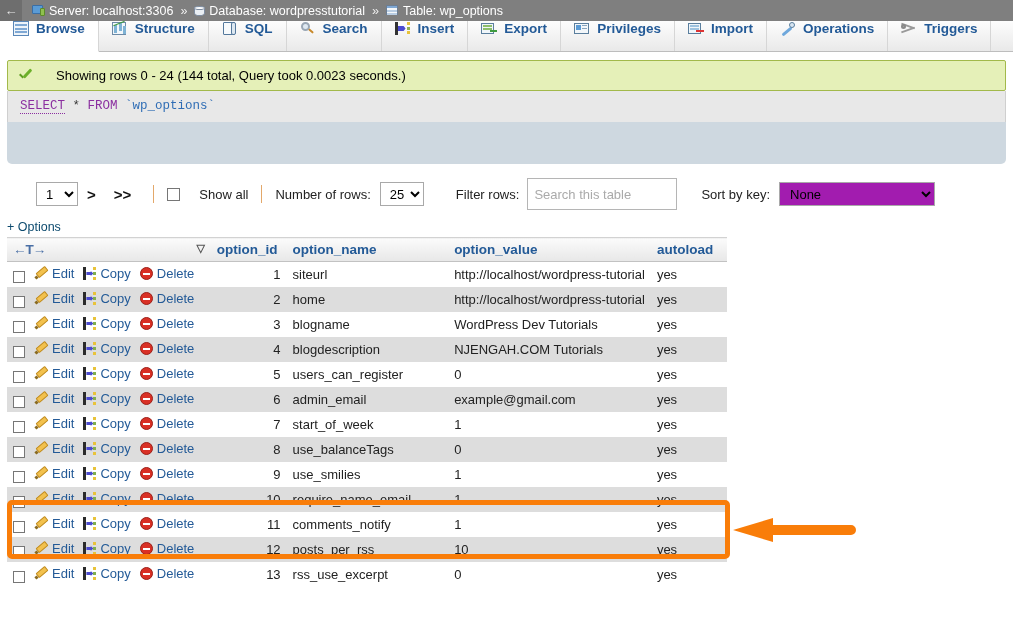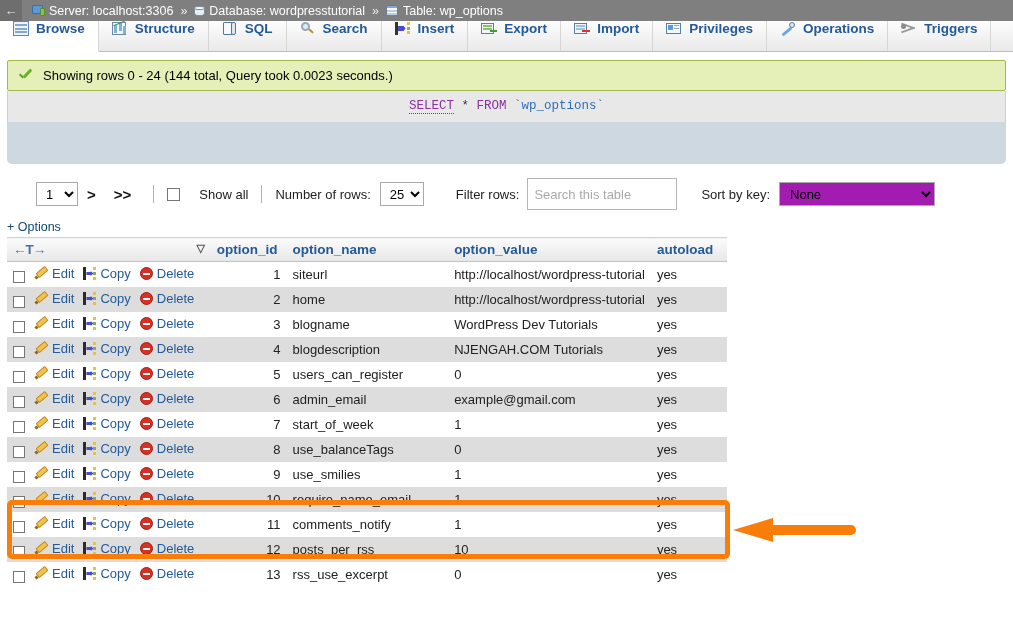--- a/index.html
+++ b/index.html
@@ -131,21 +131,21 @@
   .ti-trig b { position:absolute; left:0; top:8px; width:14px; height:2px; background:#9a9a9a; transform:rotate(-20deg); }
   .ti-trig u { position:absolute; left:0; top:3px; width:5px; height:5px; border:2px solid #8a8a8a; border-radius:50%; box-shadow:0 5px 0 #8a8a8a inset; }
 
   
   .result {
     margin: 8px 7px 0 7px;
     background: #e5f0b8;
     border: 1px solid #a2b94a;
     border-radius: 2px;
     padding: 7px 10px;
-    display: flex; align-items: center; gap: 9px;
+    display: flex; align-items: center; gap: 22px;
     font-size: 13px;
   }
   .check {
     width: 16px; height: 14px; position: relative; flex: 0 0 auto;
   }
   .check::before {
     content: ""; position: absolute; left: 1px; top: 6px;
     width: 5px; height: 2px; background: #5f9e22; transform: rotate(45deg);
   }
   .check::after {
@@ -155,21 +155,20 @@
   }
 
   .sqlbox {
     margin: 0 7px;
     background: #e8e8e8;
     border-left: 1px solid #cfcfcf;
     border-right: 1px solid #cfcfcf;
     padding: 8px 12px 9px 12px;
     font-family: "Liberation Mono", monospace;
     font-size: 12.5px;
-    text-align: center;
   }
   .kw { color: #8b2fa0; }
   .kw.u { border-bottom: 1px dotted #8b2fa0; }
   .op { color: #333; }
   .tblname { color: #2f6db5; }
 
   .qactions {
     margin: 0 7px;
     height: 42px;
     background: #ced8e0;
@@ -390,34 +389,34 @@
   </div>
   <div class="tab">
     <span class="ti ti-export">
         <i></i>
         <b></b>
         <u></u>
       </span>
     <span>Export</span>
   </div>
   <div class="tab">
+    <span class="ti ti-priv">
+        <i></i>
+        <b></b>
+        <u></u>
+      </span>
+    <span>Privileges</span>
+  </div>
+  <div class="tab">
     <span class="ti ti-import">
         <i></i>
         <b></b>
         <u></u>
       </span>
     <span>Import</span>
-  </div>
-  <div class="tab">
-    <span class="ti ti-priv">
-        <i></i>
-        <b></b>
-        <u></u>
-      </span>
-    <span>Privileges</span>
   </div>
   <div class="tab">
     <span class="ti ti-oper">
         <i></i>
         <b></b>
       </span>
     <span>Operations</span>
   </div>
   <div class="tab">
     <span class="ti ti-trig">

